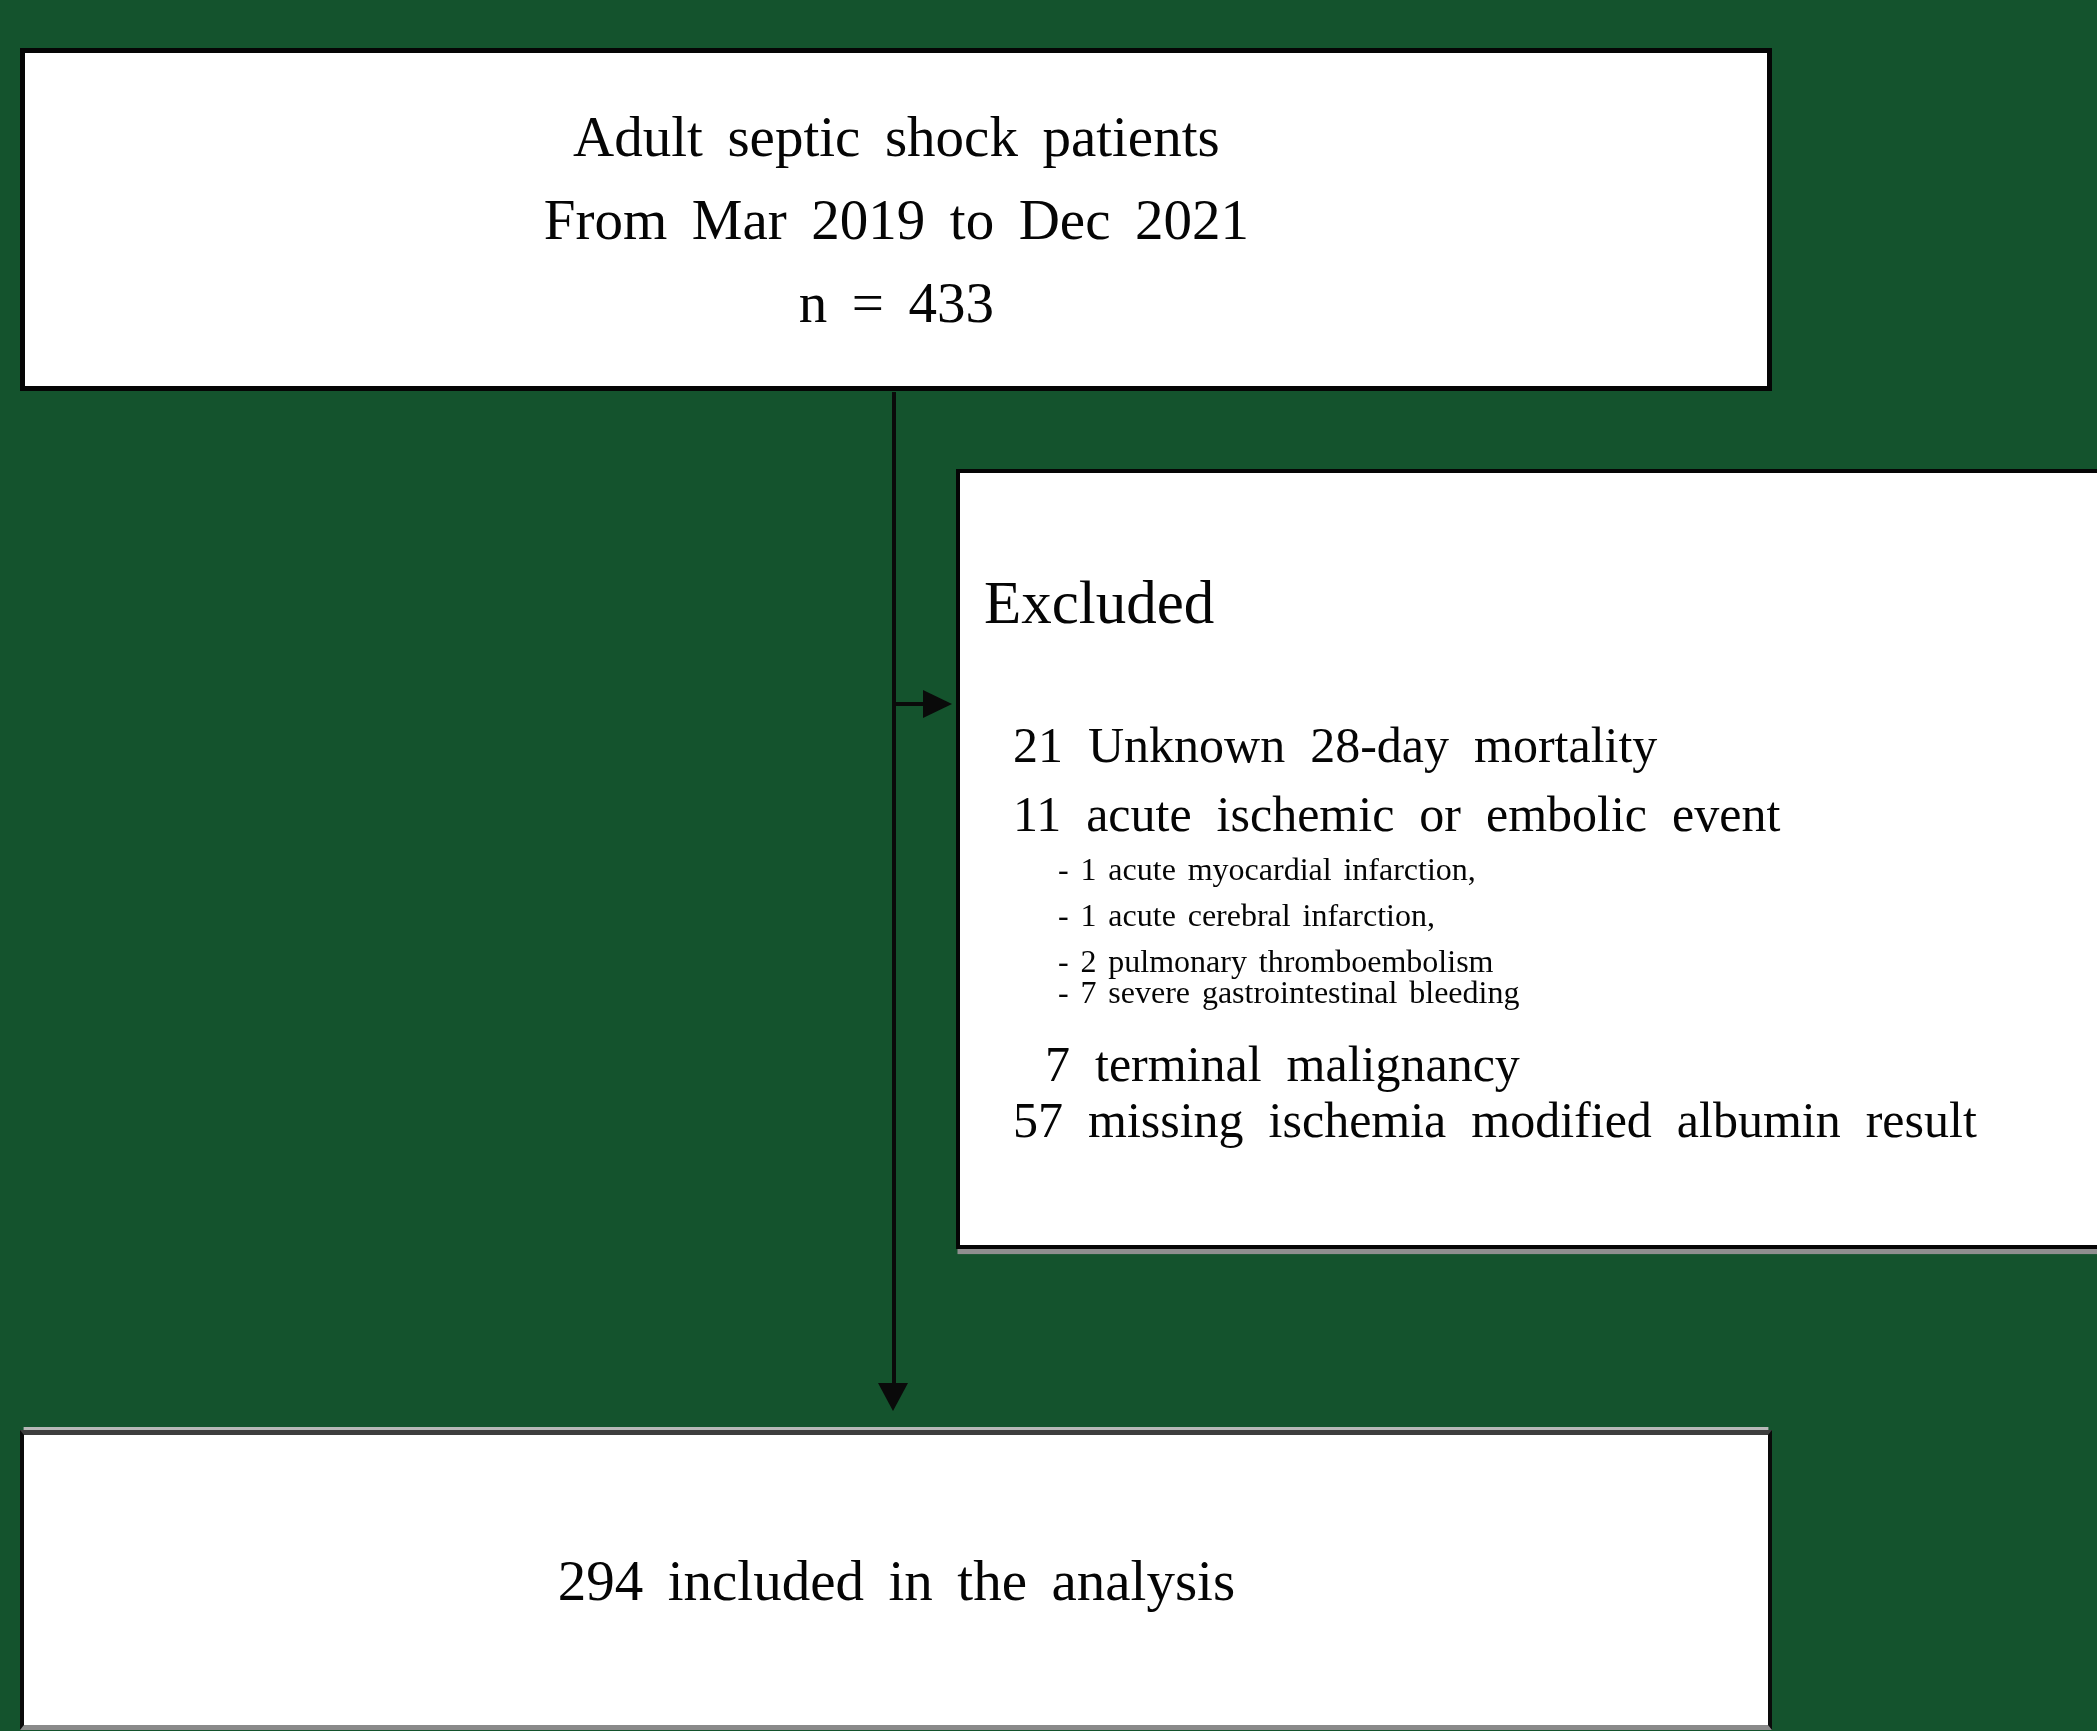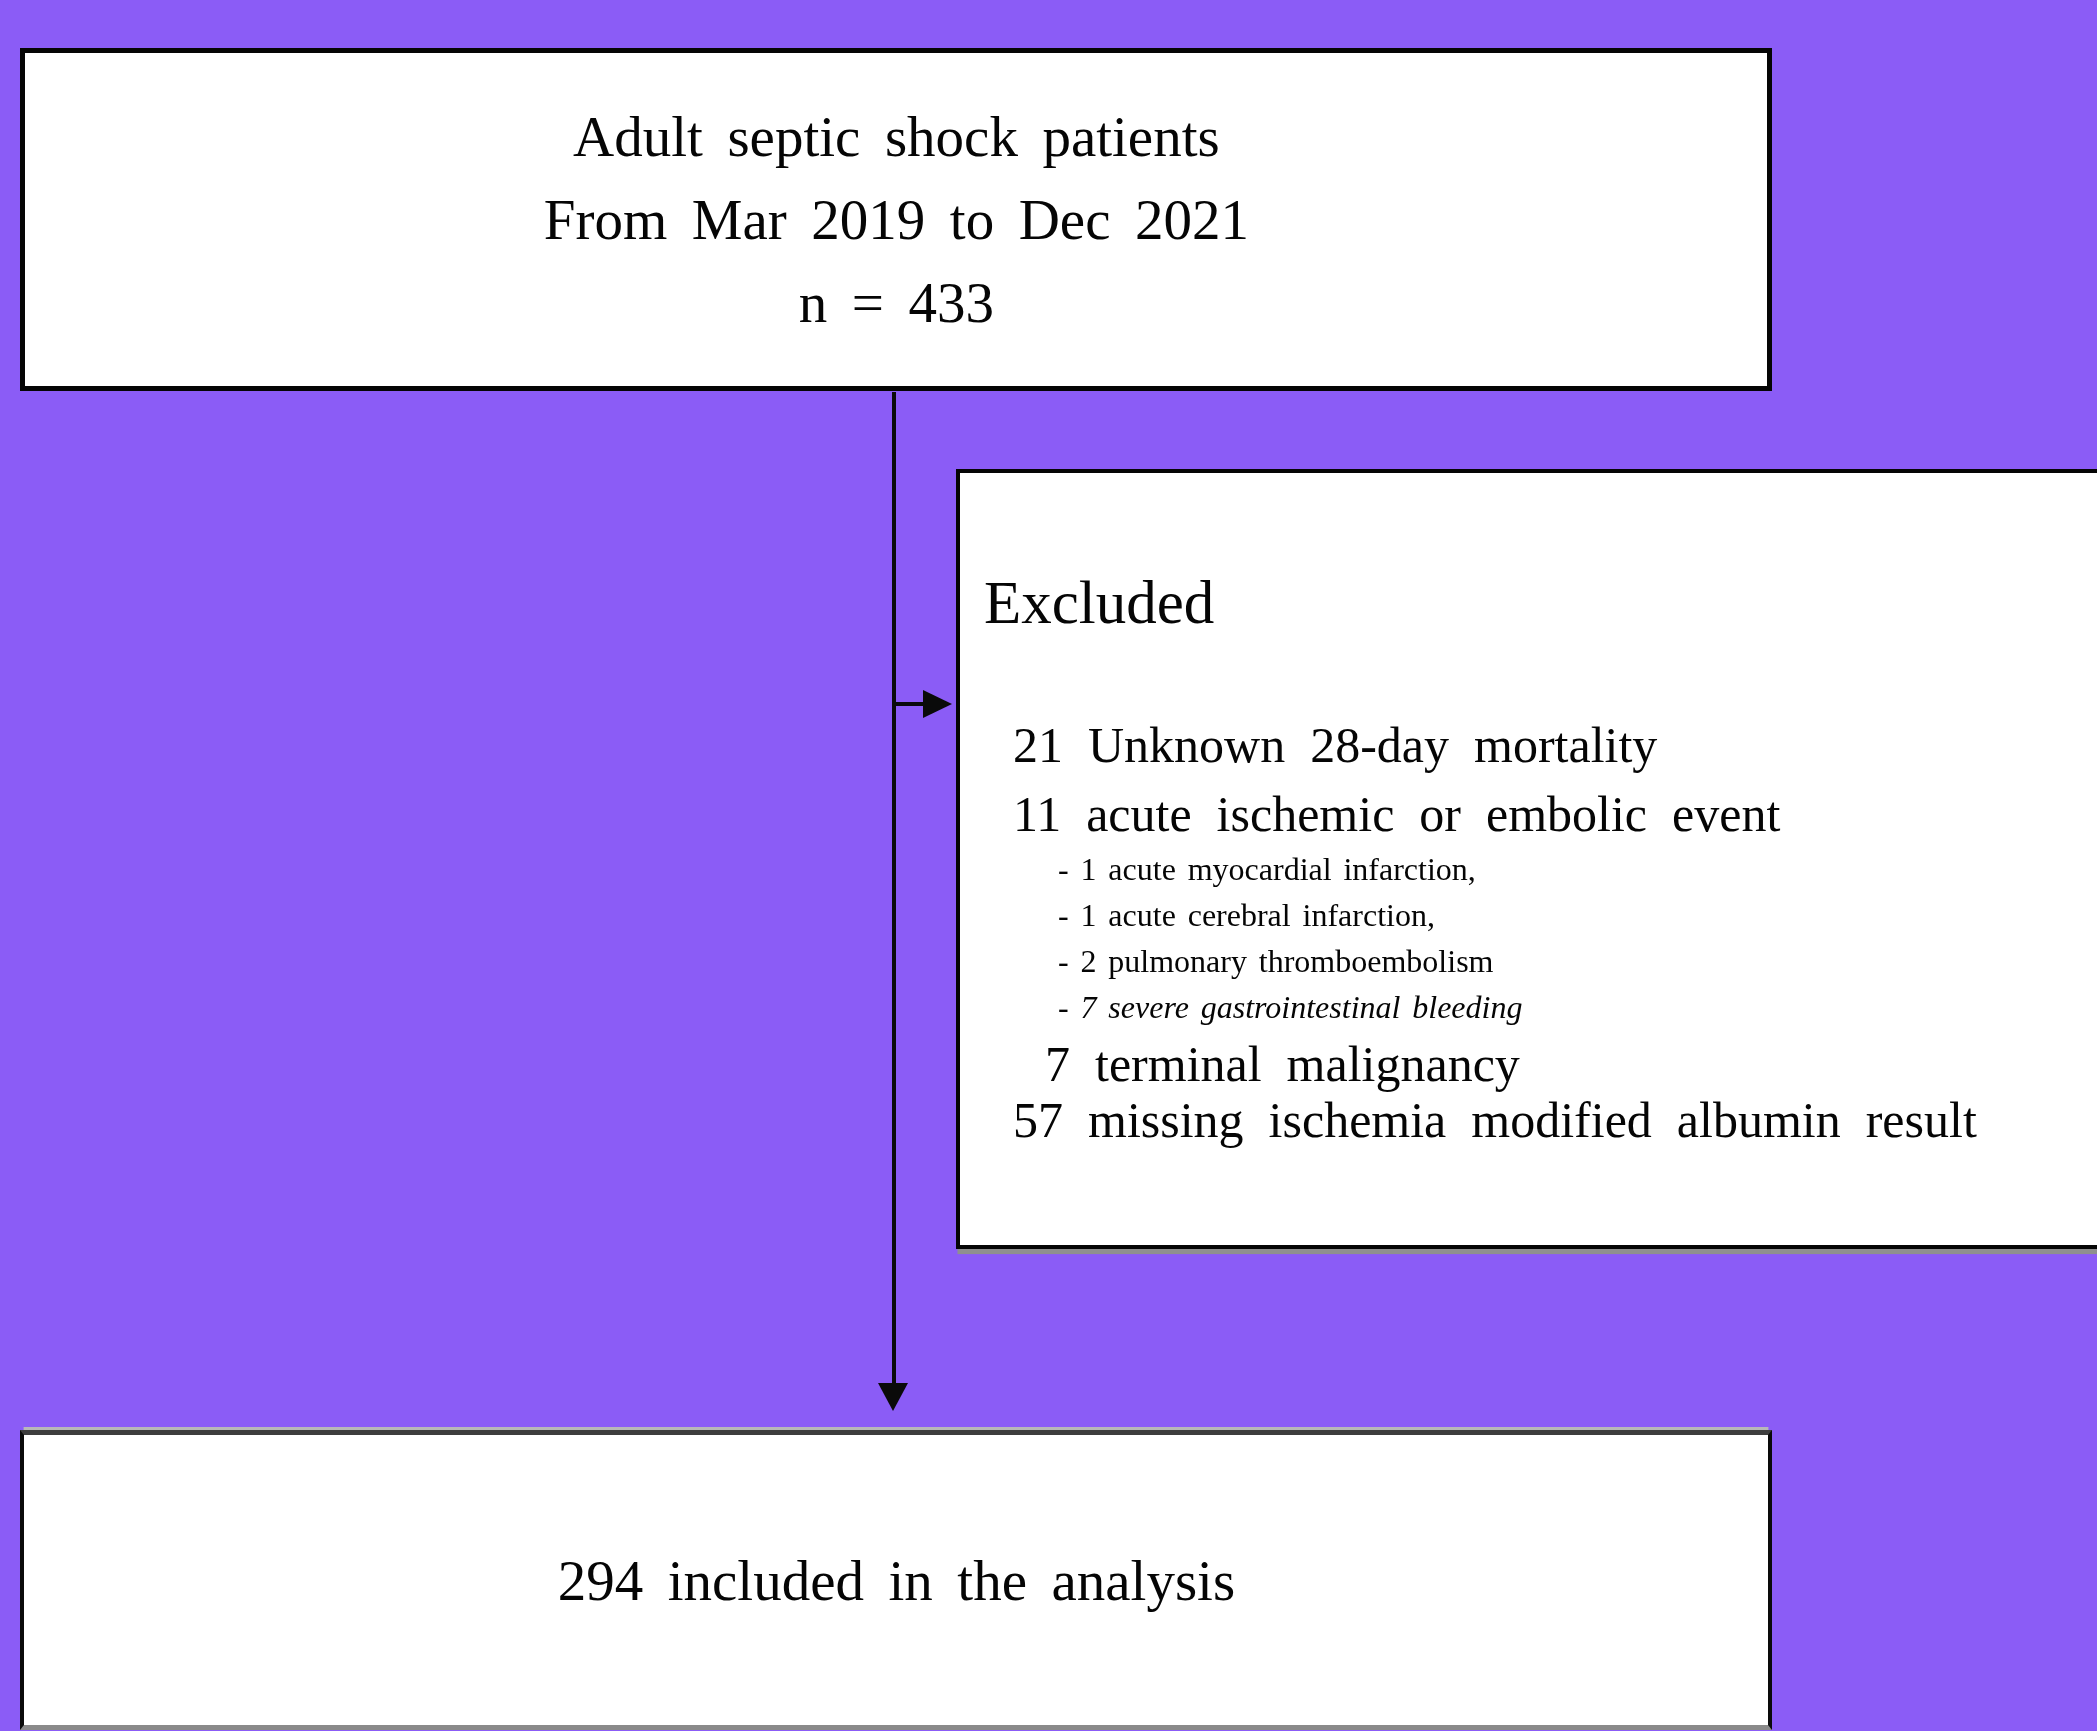--- a/index.html
+++ b/index.html
@@ -1,17 +1,17 @@
 <!DOCTYPE html>
 <html style="font-size:11.7px"><head>
 <meta charset="utf-8">
 <style>
   html, body { margin:0; padding:0; background:#ffffff; }
   #page {
-    position:relative; width:2097px; height:1731px; background:#8b5cf6;
+    position:relative; width:2097px; height:1731px; background:#14532d;
     font-family:"Liberation Serif","DejaVu Serif",serif; color:#050505; overflow:hidden;
   }
   .box { position:absolute; background:#ffffff; box-sizing:border-box; }
 
   
   .top {
     left:20.4px; top:48px; width:1752px; height:343px;
     border:5.1px solid #050505;
     display:flex; flex-direction:column; justify-content:center; align-items:center;
     font-size:57px; line-height:83px; word-spacing:0.18em; text-align:center;
@@ -27,21 +27,21 @@
   .ex-item  { position:absolute; left:53px;  font-size:50px; line-height:1.2; word-spacing:0.25em; white-space:nowrap; }
   .i0 { top:179px; }
   .i1 { top:242px; }
   .i2 { top:311px; }
   .i3 { top:561px; left:85px; }
   .i4 { top:617px; }
   .ex-sub { position:absolute; left:98px; font-size:32px; line-height:1.2; word-spacing:0.12em; white-space:nowrap; }
   .s0 { top:377px; }
   .s1 { top:423px; }
   .s2 { top:469px; }
-  .s3 { top:515px;font-style:italic; }
+  .s3 { top:500px; }
 
   
   .included {
     left:20.4px; top:1410px; width:1752px; height:300px;
     border-left:4.4px solid #0a0a0a; border-right:4.4px solid #0a0a0a;
     border-top:5.1px solid #3d3d3d; border-bottom:5.8px solid #8a8a8a;
     box-shadow:0 -6.6px 0 -3.6px #b8b8b8;
     display:flex; align-items:center; justify-content:center;
     font-size:57px; word-spacing:0.18em; text-align:center;margin-top:20px;
   }

